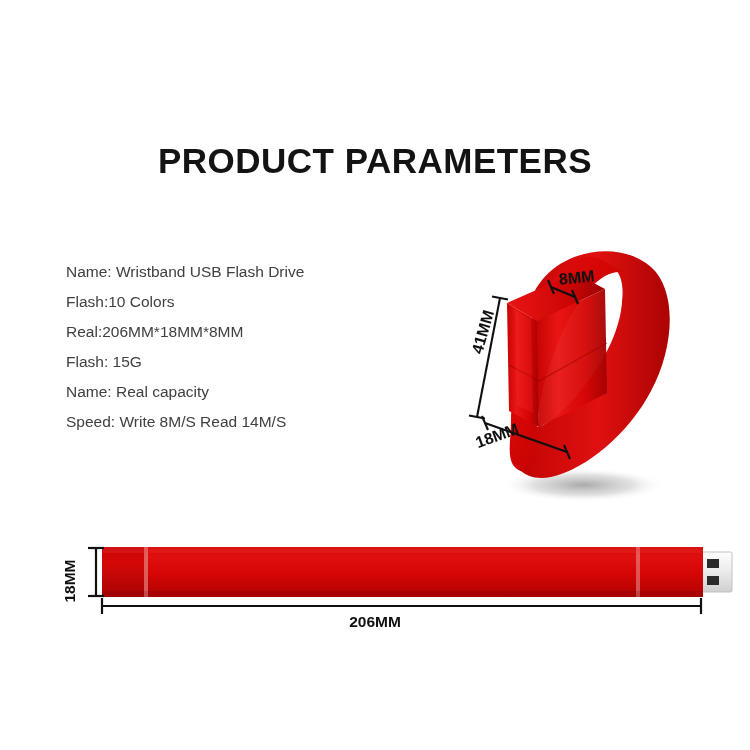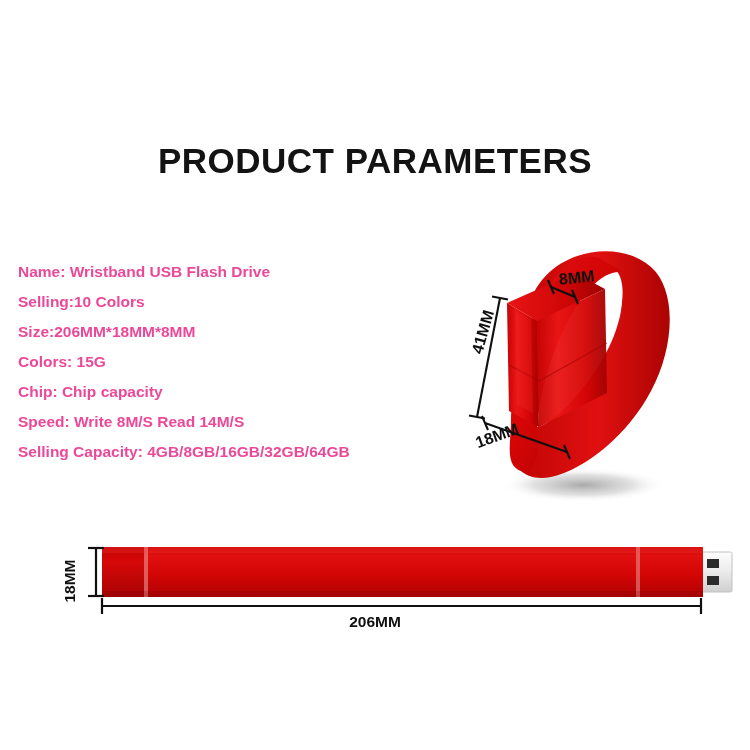--- a/index.html
+++ b/index.html
@@ -32,25 +32,26 @@
 
   
   #spec-list {
     position: absolute;
     left: 18px;
     top: 257px;
     width: 420px;
   }
   .spec-line {
     font-size: 15.5px;
-    font-weight: bold;
-    color: #ec4899;
+    font-weight: normal;
+    color: #404040;
     height: 30px;
     line-height: 30px;
     white-space: nowrap;
+    margin-left: 48px;
   }
 
   
   #bracelet-photo {
     position: absolute;
     left: 455px;
     top: 215px;
     width: 245px;
     height: 295px;
   }
@@ -117,26 +118,25 @@
     white-space: nowrap;
   }
 </style>
 </head>
 <body>
 
 <div id="page-title">PRODUCT PARAMETERS</div>
 
 <div id="spec-list">
   <div class="spec-line">Name: Wristband USB Flash Drive</div>
-  <div class="spec-line">Selling:10 Colors</div>
-  <div class="spec-line">Size:206MM*18MM*8MM</div>
-  <div class="spec-line">Colors: 15G</div>
-  <div class="spec-line">Chip: Chip capacity</div>
+  <div class="spec-line">Flash:10 Colors</div>
+  <div class="spec-line">Real:206MM*18MM*8MM</div>
+  <div class="spec-line">Flash: 15G</div>
+  <div class="spec-line">Name: Real capacity</div>
   <div class="spec-line">Speed: Write 8M/S  Read 14M/S</div>
-  <div class="spec-line">Selling Capacity: 4GB/8GB/16GB/32GB/64GB</div>
 </div>
 
 <div id="bracelet-photo">
   <svg width="245" height="295" viewBox="0 0 245 295" xmlns="http://www.w3.org/2000/svg">
     <defs>
       <linearGradient id="bandOuter" x1="0" y1="0" x2="1" y2="1">
         <stop offset="0%" stop-color="#e81414"></stop>
         <stop offset="45%" stop-color="#d40505"></stop>
         <stop offset="100%" stop-color="#9e0202"></stop>
       </linearGradient>

